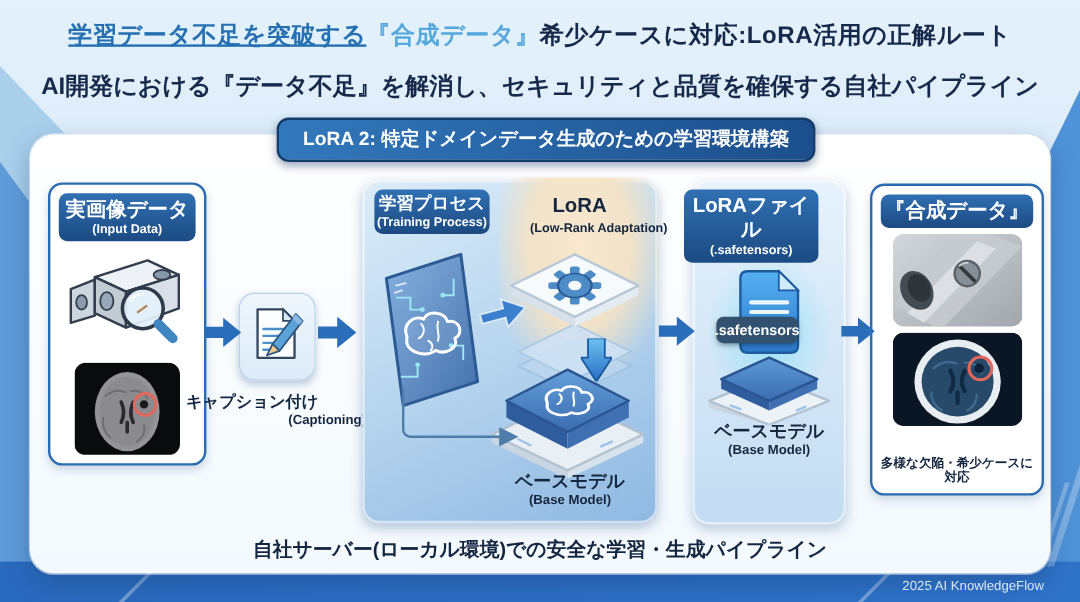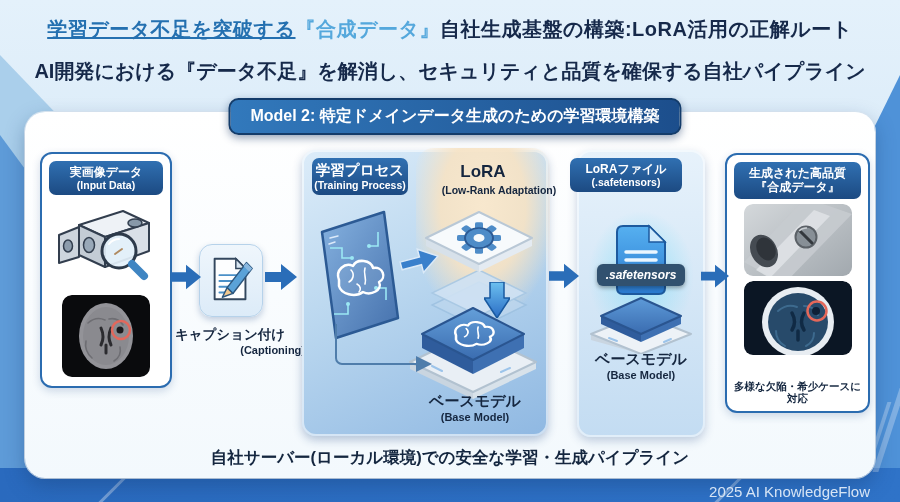--- a/index.html
+++ b/index.html
@@ -25,31 +25,31 @@
     background:linear-gradient(180deg,#ffffff 0%,#f3f9fd 100%);
     box-shadow:0 8px 20px rgba(21,58,110,.35),0 0 0 1px #e2edf7;}
   .step-badge{left:455px;top:98px;transform:translateX(-50%);z-index:6;white-space:nowrap;
     background:linear-gradient(90deg,#3279bc,#1c4e8c);border:2px solid #143c6a;border-radius:10px;
     color:#fff;font-size:16px;font-weight:bold;padding:6px 20px;box-shadow:0 3px 8px rgba(18,48,96,.45);}
   
   .col-box{background:#fff;border:2px solid #2b6cb0;border-radius:12px;box-shadow:0 3px 8px rgba(30,70,130,.2);
     box-sizing:border-box;display:flex;flex-direction:column;align-items:center;gap:6px;padding:7px;z-index:3;}
   .box-header{width:100%;background:linear-gradient(180deg,#3070b2,#1c4a82);border-radius:7px;color:#fff;
     text-align:center;padding:4px 2px;box-sizing:border-box;}
-  .box-header .t{font-size:12px;font-weight:bold;line-height:1.2;}
+  .box-header .t{font-size:17px;font-weight:bold;line-height:1.2;}
   .box-header .s{font-size:10.5px;font-weight:bold;line-height:1.15;}
   #input-box{left:40px;top:152px;width:132px;height:236px;}
   #output-box{left:725px;top:153px;width:145px;height:260px;gap:5px;}
   .out-caption{font-size:10.5px;font-weight:bold;color:#14263f;text-align:center;line-height:1.15;margin-top:20px;}
   .img-frame{border-radius:9px;overflow:hidden;display:block;}
   
   #cap-tile{left:199px;top:244px;width:62px;height:71px;border-radius:13px;z-index:3;
     background:linear-gradient(180deg,#eff6fc,#dcebf8);border:1.5px solid #b6d2ea;
     box-shadow:0 3px 6px rgba(30,70,130,.25);display:flex;align-items:center;justify-content:center;}
-  #cap-label{left:155px;top:326px;width:150px;text-align:center;font-size:13.5px;font-weight:bold;color:#15263f;z-index:3;}
+  #cap-label{left:155px;top:326px;width:150px;text-align:left;font-size:13.5px;font-weight:bold;color:#15263f;z-index:3;}
   #cap-sublabel{left:155px;top:344px;width:150px;text-align:right;font-size:11px;font-weight:bold;color:#15263f;z-index:3;}
   .flow-arrow{z-index:4;}
   
   #training-box{left:302px;top:150px;width:246px;height:286px;border-radius:14px;z-index:3;
     background:linear-gradient(155deg,#dcecf9 0%,#bad7ef 45%,#8fb8e2 100%);
     box-shadow:inset 0 0 0 2px rgba(255,255,255,.55),0 4px 10px rgba(30,70,130,.3);}
   #training-badge{left:312px;top:158px;width:96px;z-index:5;}
   #lora-glow{left:416px;top:148px;width:134px;height:165px;z-index:4;border-radius:18px;
     background:radial-gradient(ellipse at 50% 35%,rgba(249,232,205,.98) 0%,rgba(247,227,196,.9) 45%,rgba(247,227,196,0) 78%);}
   #lora-title{left:420px;top:162px;width:126px;text-align:center;font-size:17px;font-weight:bold;color:#15263f;z-index:5;}
@@ -63,49 +63,49 @@
   #tr-base-label{left:395px;top:392px;width:160px;text-align:center;font-size:15px;font-weight:bold;color:#15263f;z-index:5;}
   #tr-base-sublabel{left:395px;top:411px;width:160px;text-align:center;font-size:11px;font-weight:bold;color:#15263f;z-index:5;}
   
   #lora-file-box{left:577px;top:150px;width:128px;height:287px;border-radius:14px;z-index:3;
     background:linear-gradient(180deg,#e7f2fb 0%,#c3dcf2 100%);
     box-shadow:inset 0 0 0 2px rgba(255,255,255,.5),0 4px 10px rgba(30,70,130,.25);}
   #lora-file-badge{left:570px;top:158px;width:112px;z-index:5;}
   #file-glow{left:589px;top:212px;width:104px;height:128px;z-index:4;
     background:radial-gradient(ellipse at center,rgba(142,224,248,.85) 0%,rgba(142,224,248,0) 72%);}
   #file-icon{left:613px;top:222px;z-index:4;}
-  #safetensors-badge{left:597px;top:264px;width:88px;height:22px;background:#31516f;border-radius:6px;z-index:5;
+  #safetensors-badge{left:597px;top:264px;width:68px;height:22px;background:#31516f;border-radius:6px;z-index:5;
     color:#fff;font-size:12px;font-weight:bold;display:flex;align-items:center;justify-content:center;
-    box-shadow:0 2px 4px rgba(0,0,0,.35);font-style:italic;}
+    box-shadow:0 2px 4px rgba(0,0,0,.35);}
   #lf-platform{left:587px;top:290px;z-index:4;}
   #lf-base-label{left:577px;top:350px;width:128px;text-align:center;font-size:15px;font-weight:bold;color:#15263f;z-index:5;}
   #lf-base-sublabel{left:577px;top:369px;width:128px;text-align:center;font-size:11px;font-weight:bold;color:#15263f;z-index:5;}
   
   #footer-note{left:0;top:447px;width:900px;text-align:center;font-size:16.5px;font-weight:bold;color:#14263f;z-index:5;}
-  #credit{right:30px;top:483px;font-size:15px;color:#d6e4f5;z-index:5;}
+  #credit{right:30px;top:483px;font-size:11px;color:#d6e4f5;z-index:5;}
 </style>
 </head>
 <body>
 
 <div class="stage">
 
   <div class="abs tri1"></div>
   <div class="abs tri2"></div>
   <div class="abs tri3"></div>
   <div class="abs bottom-band"></div>
   <div class="abs band-line" style="left:112px;top:466px;"></div>
   <div class="abs band-line" style="left:728px;top:466px;"></div>
   <div class="abs streak" style="right:8px;top:388px;width:6px;height:84px;"></div>
   <div class="abs streak" style="right:20px;top:402px;width:4px;height:70px;"></div>
 
-  <div class="abs main-title"><span class="t-blue">学習データ不足を突破する</span><span class="t-light">『合成データ』</span><span class="t-dark">自社生成基盤の構築:LoRA活用の正解ルート</span></div>
+  <div class="abs main-title"><span class="t-blue">学習データ不足を突破する</span><span class="t-light">『合成データ』</span><span class="t-dark">希少ケースに対応:LoRA活用の正解ルート</span></div>
   <div class="abs sub-title">AI開発における『データ不足』を解消し、セキュリティと品質を確保する自社パイプライン</div>
 
   <div class="abs panel"></div>
-  <div class="abs step-badge">Model 2: 特定ドメインデータ生成のための学習環境構築</div>
+  <div class="abs step-badge">LoRA 2: 特定ドメインデータ生成のための学習環境構築</div>
 
   <div class="abs col-box" id="input-box">
     <div class="box-header">
       <div class="t">実画像データ</div>
       <div class="s">(Input Data)</div>
     </div>
     <span>
       <svg width="110" height="84" viewBox="0 0 110 84">
         <g stroke="#323e4e" stroke-width="2" stroke-linejoin="round">
           <polygon points="8,34 28,26 28,56 8,62" fill="#cdd5dd"></polygon>
@@ -312,21 +312,20 @@
   <div class="abs" id="lf-base-sublabel">(Base Model)</div>
 
   <span class="abs flow-arrow" style="left:701px;top:261px;">
     <svg width="28" height="30" viewBox="0 0 32 30">
         <polygon points="0,10 16,10 16,2 32,15 16,28 16,20 0,20" fill="#2a6db8"></polygon>
       </svg>
   </span>
 
   <div class="abs col-box" id="output-box">
     <div class="box-header">
-      <div class="t">生成された高品質</div>
       <div class="t">『合成データ』</div>
     </div>
     <span class="img-frame">
       <svg width="108" height="80" viewBox="0 0 108 80">
         <defs>
             <linearGradient id="mgr" x1="0" y1="0" x2="1" y2="1">
           <stop offset="0" stop-color="#d4d8db"></stop>
               <stop offset="1" stop-color="#9fa6ac"></stop>
             </linearGradient>
           </defs>

